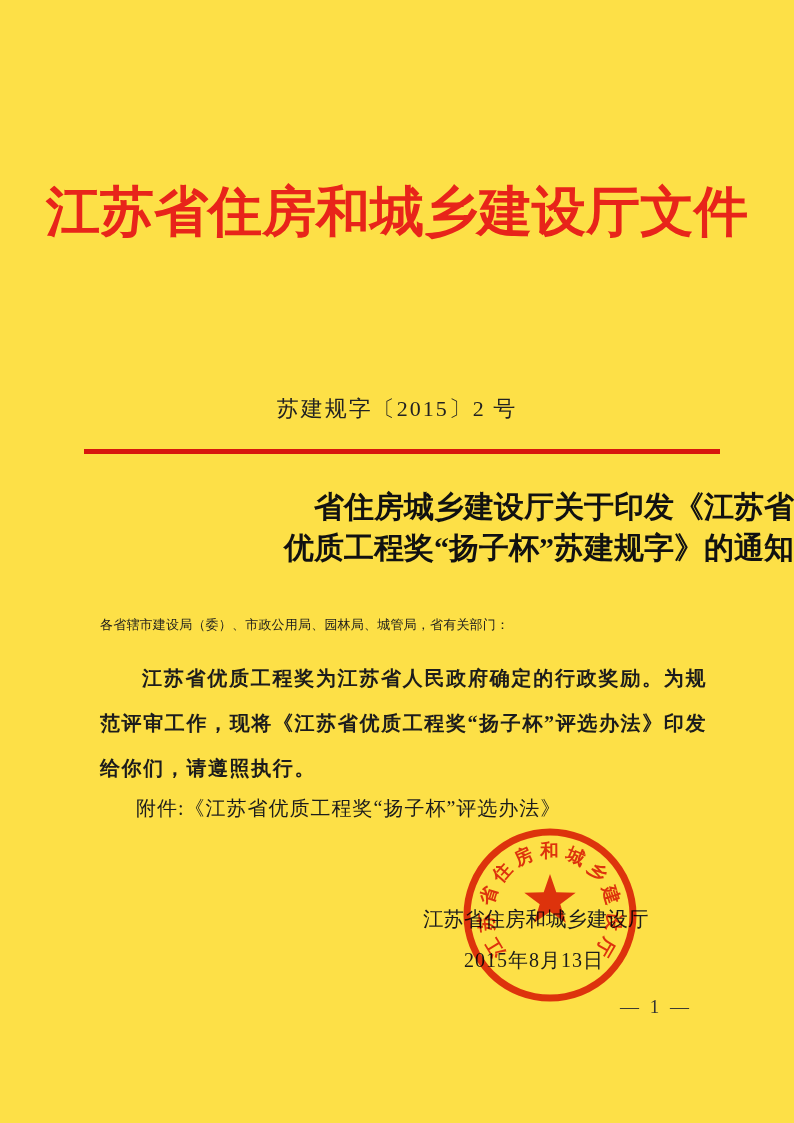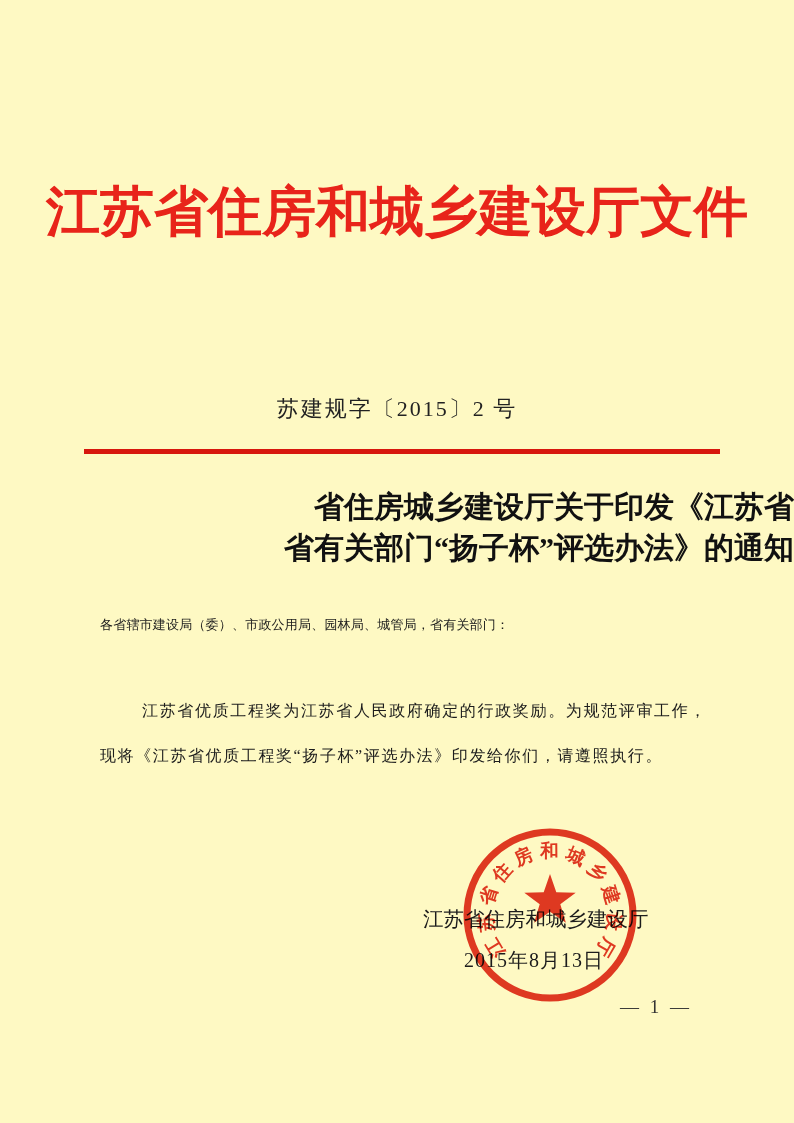--- a/index.html
+++ b/index.html
@@ -5,21 +5,21 @@
   * { margin: 0; padding: 0; box-sizing: border-box; }
   html, body { background: #ffffff; }
   body {
     font-family: "Liberation Serif", "DejaVu Serif", serif;
     color: #1a1a1a;
   }
   .page {
     position: relative;
     width: 794px;
     height: 1123px;
-    background: #fef9c3;
+    background: #fde047;
     overflow: hidden;
     margin: 0 auto;
   }
   .banner {
     position: absolute;
     top: 176px;
     left: 0;
     width: 100%;
     text-align: center;
     font-size: 54px;
@@ -63,29 +63,30 @@
     top: 616px;
     left: 100px;
     width: 620px;
     font-size: 13px;
     letter-spacing: 0.2px;
     white-space: nowrap;
     color: #1c1c1c;
   }
   .body-paragraph {
     position: absolute;
-    top: 688px;
+    top: 656px;
     left: 100px;
     width: 607px;
-    font-size: 16px;
+    font-size: 20px;
     line-height: 45px;
     letter-spacing: 1.6px;
     text-align: justify;
     text-indent: 42px;
     color: #1c1c1c;
+    font-weight: bold;
   }
   .attachment {
     position: absolute;
     top: 795px;
     left: 100px;
     width: 607px;
     padding-left: 36px;
     font-size: 20px;
     letter-spacing: 1px;
     color: #1c1c1c;
@@ -138,27 +139,28 @@
 <div class="page">
 
   <div class="banner">江苏省住房和城乡建设厅文件</div>
 
   <div class="doc-number">苏建规字〔2015〕2 号</div>
 
   <div class="red-rule"></div>
 
   <div class="doc-title">
     <div>省住房城乡建设厅关于印发《江苏省</div>
-    <div>省有关部门“扬子杯”评选办法》的通知</div>
+    <div>优质工程奖“扬子杯”苏建规字》的通知</div>
   </div>
 
   <div class="salutation">各省辖市建设局（委）、市政公用局、园林局、城管局，省有关部门：</div>
 
   <div class="body-paragraph">江苏省优质工程奖为江苏省人民政府确定的行政奖励。为规范评审工作，现将《江苏省优质工程奖“扬子杯”评选办法》印发给你们，请遵照执行。</div>
 
+  <div class="attachment">附件:《江苏省优质工程奖“扬子杯”评选办法》</div>
 
   <div class="signer">江苏省住房和城乡建设厅</div>
 
   <div class="issue-date">2015年8月13日</div>
 
   <svg class="seal" viewBox="0 0 176 176" aria-hidden="true">
     <circle cx="88" cy="88" r="83" fill="none" stroke="var(--seal-red, #dd2b1a)" stroke-width="7"></circle>
     <polygon points="88,47 94.3,65.3 113.7,65.7 98.3,77.3 103.9,95.8 88,84.8 72.1,95.8 77.7,77.3 62.3,65.7 81.7,65.3" fill="var(--seal-red, #dd2b1a)"></polygon>
     <defs>
       <path id="sealTextArc" d="M 43.6 125.3 A 58 58 0 1 1 132.4 125.3" fill="none"></path>

